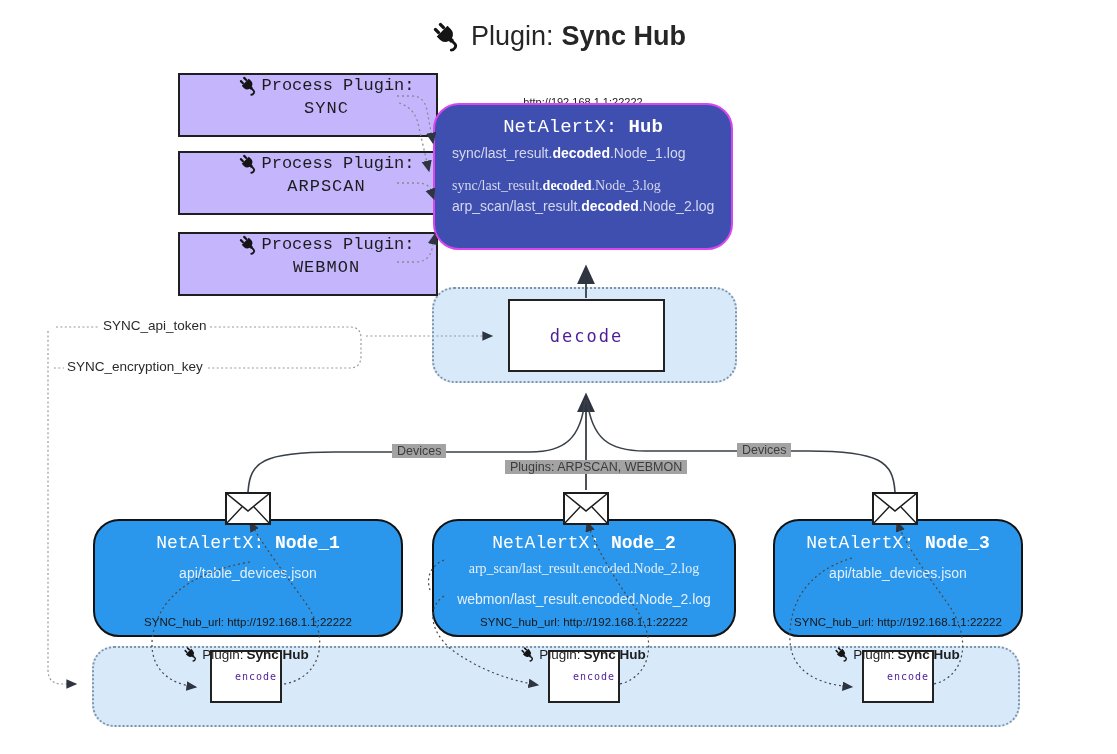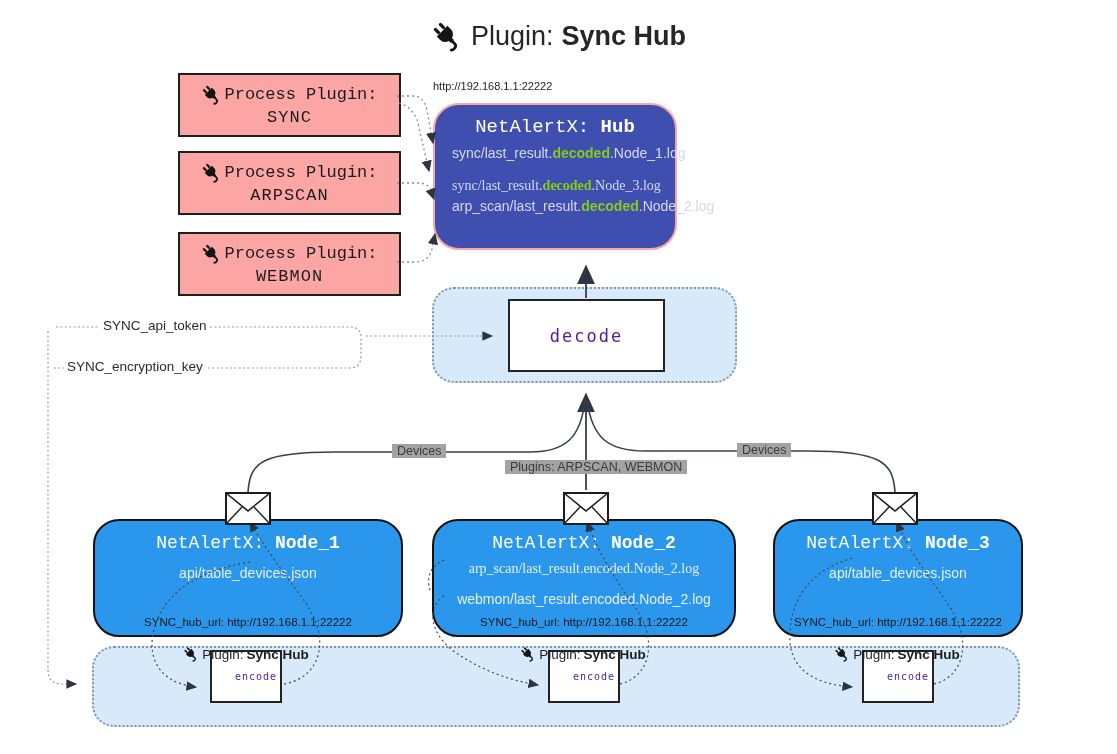--- a/index.html
+++ b/index.html
@@ -6,34 +6,34 @@
   .canvas{
     position:relative;width:1117px;height:754px;background:#ffffff;overflow:hidden;
     font-family:"Liberation Sans",sans-serif;color:#222;
   }
   .abs{position:absolute;}
   
   .main-title{left:0;right:0;top:20px;display:flex;justify-content:center;align-items:center;gap:8px;
     font-size:27px;color:#262626;z-index:2;}
   .main-title .bold{font-weight:bold;}
   
-  .pbox{left:178px;width:219px;height:60px;border:2px solid #1f1f1f;background:#fca5a5;z-index:2;
-    display:flex;flex-direction:column;justify-content:center;align-items:center;
-    font-family:"Liberation Mono","DejaVu Sans Mono",monospace;font-size:17px;color:#1c1c1c;}
+  .pbox{left:178px;width:219px;height:60px;border:2px solid #1f1f1f;background:#c4b5fd;z-index:2;
+    display:flex;flex-direction:column;justify-content:flex-start;align-items:center;
+    font-family:"Liberation Mono","DejaVu Sans Mono",monospace;font-size:17px;color:#1c1c1c;padding-left:37px;}
   .pbox .row1{display:flex;align-items:center;gap:2px;}
   .pbox .row2{margin-top:3px;letter-spacing:1px;}
   
-  .hub-url{left:433px;width:300px;top:80px;font-size:11px;color:#1d1d1d;z-index:2;}
-  .hub{left:433px;top:103px;width:244px;height:147px;background:#3F4FB0;border:2px solid #fca5a5;
+  .hub-url{left:433px;width:300px;top:96px;text-align:center;font-size:11px;color:#1d1d1d;z-index:2;}
+  .hub{left:433px;top:103px;width:300px;height:147px;background:#3F4FB0;border:2px solid #d946ef;
     border-radius:26px;z-index:2;box-sizing:border-box;}
   .hub-title{position:absolute;left:0;right:0;top:11px;text-align:center;color:#fff;
     font-family:"Liberation Mono","DejaVu Sans Mono",monospace;font-size:19px;}
   .hub-title .bold{font-weight:bold;}
   .hub-line{position:absolute;left:17px;right:6px;font-size:14px;color:#D5D8EC;white-space:nowrap;}
-  .hub-line b{color:#84cc16;}
+  .hub-line b{color:#ffffff;}
   .hl0{top:40px;} .hl1{top:73px;font-family:Liberation Serif, serif;} .hl2{top:93px;} .hl3{top:115px;}
   
   .panel{background:#D8E9FA;border:2px dotted #7E95AC;border-radius:22px;box-sizing:border-box;z-index:1;}
   .decode-panel{left:432px;top:287px;width:305px;height:96px;}
   .iobox{background:#fff;border:2px solid #222;box-sizing:border-box;z-index:2;
     display:flex;align-items:center;justify-content:center;
     font-family:"DejaVu Sans Mono",monospace;color:#4c1d95;}
   .decode-box{left:508px;top:299px;width:157px;height:73px;font-size:17px;letter-spacing:2px;}
   
   .set-label{font-size:13.5px;color:#2a2a2a;background:#fff;padding:0 3px;z-index:4;white-space:nowrap;}

